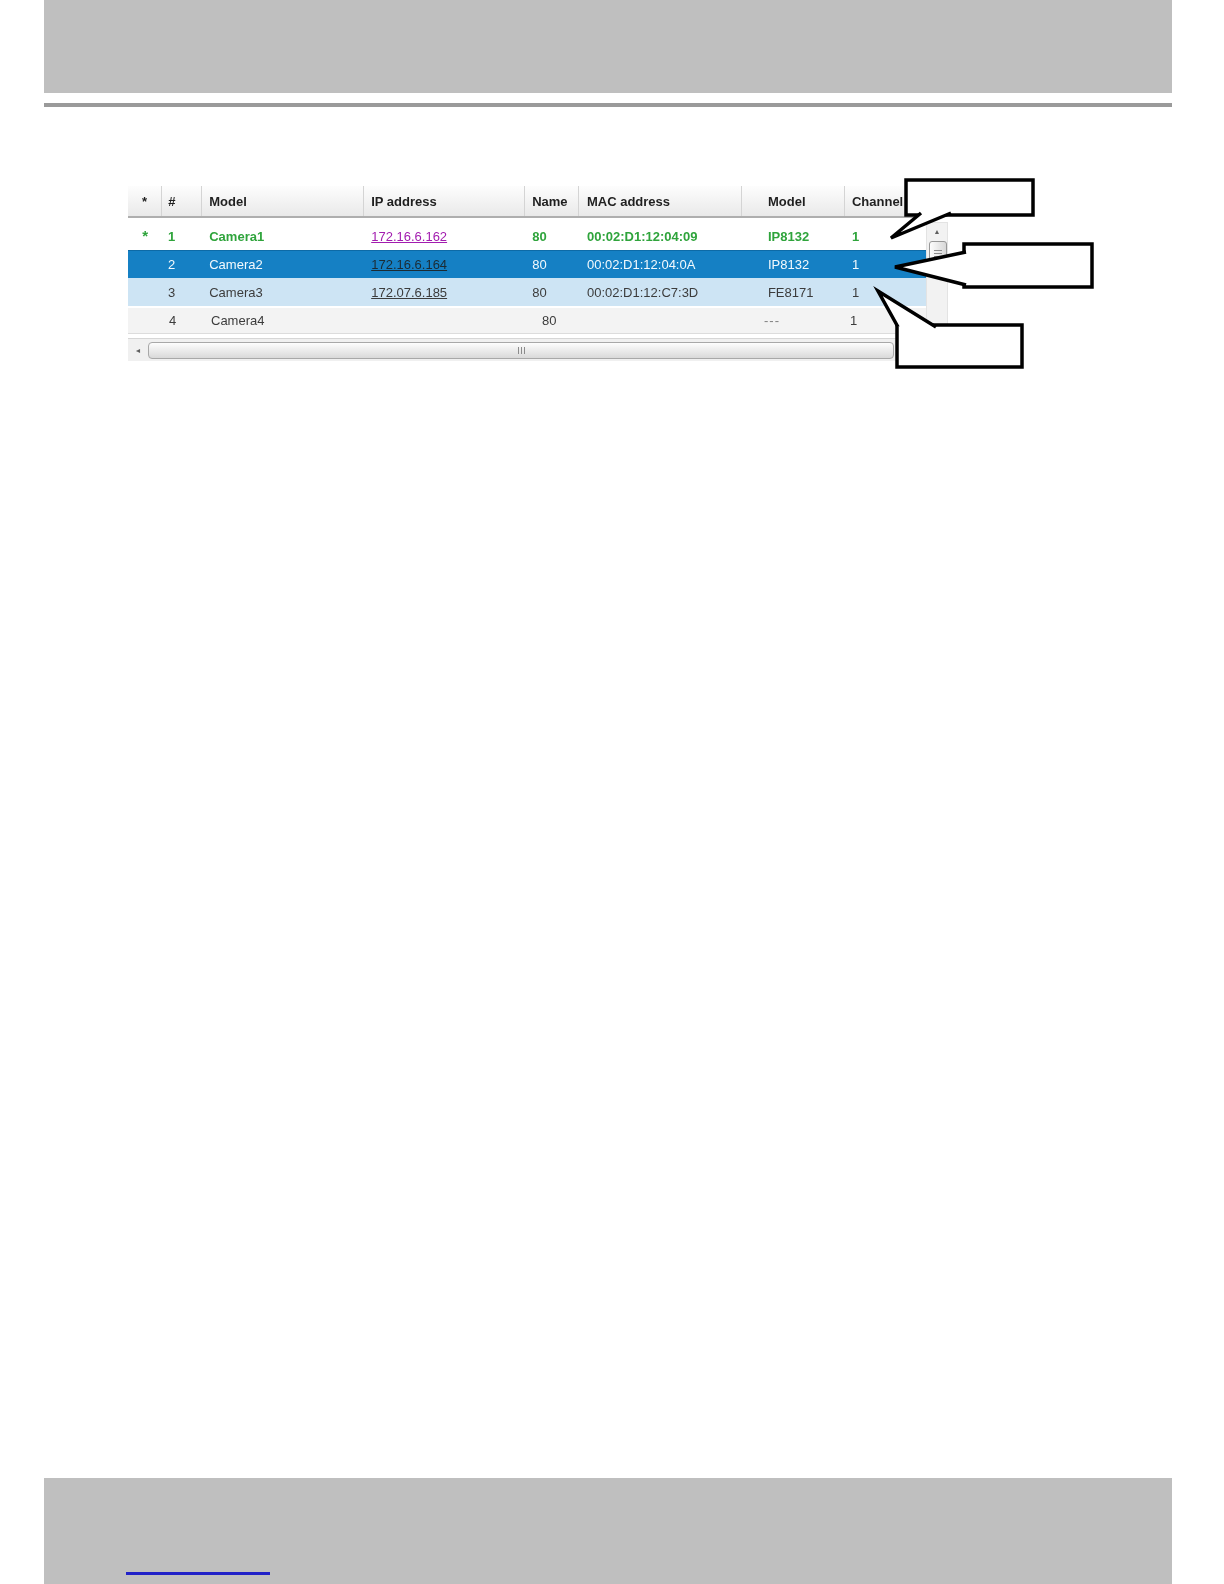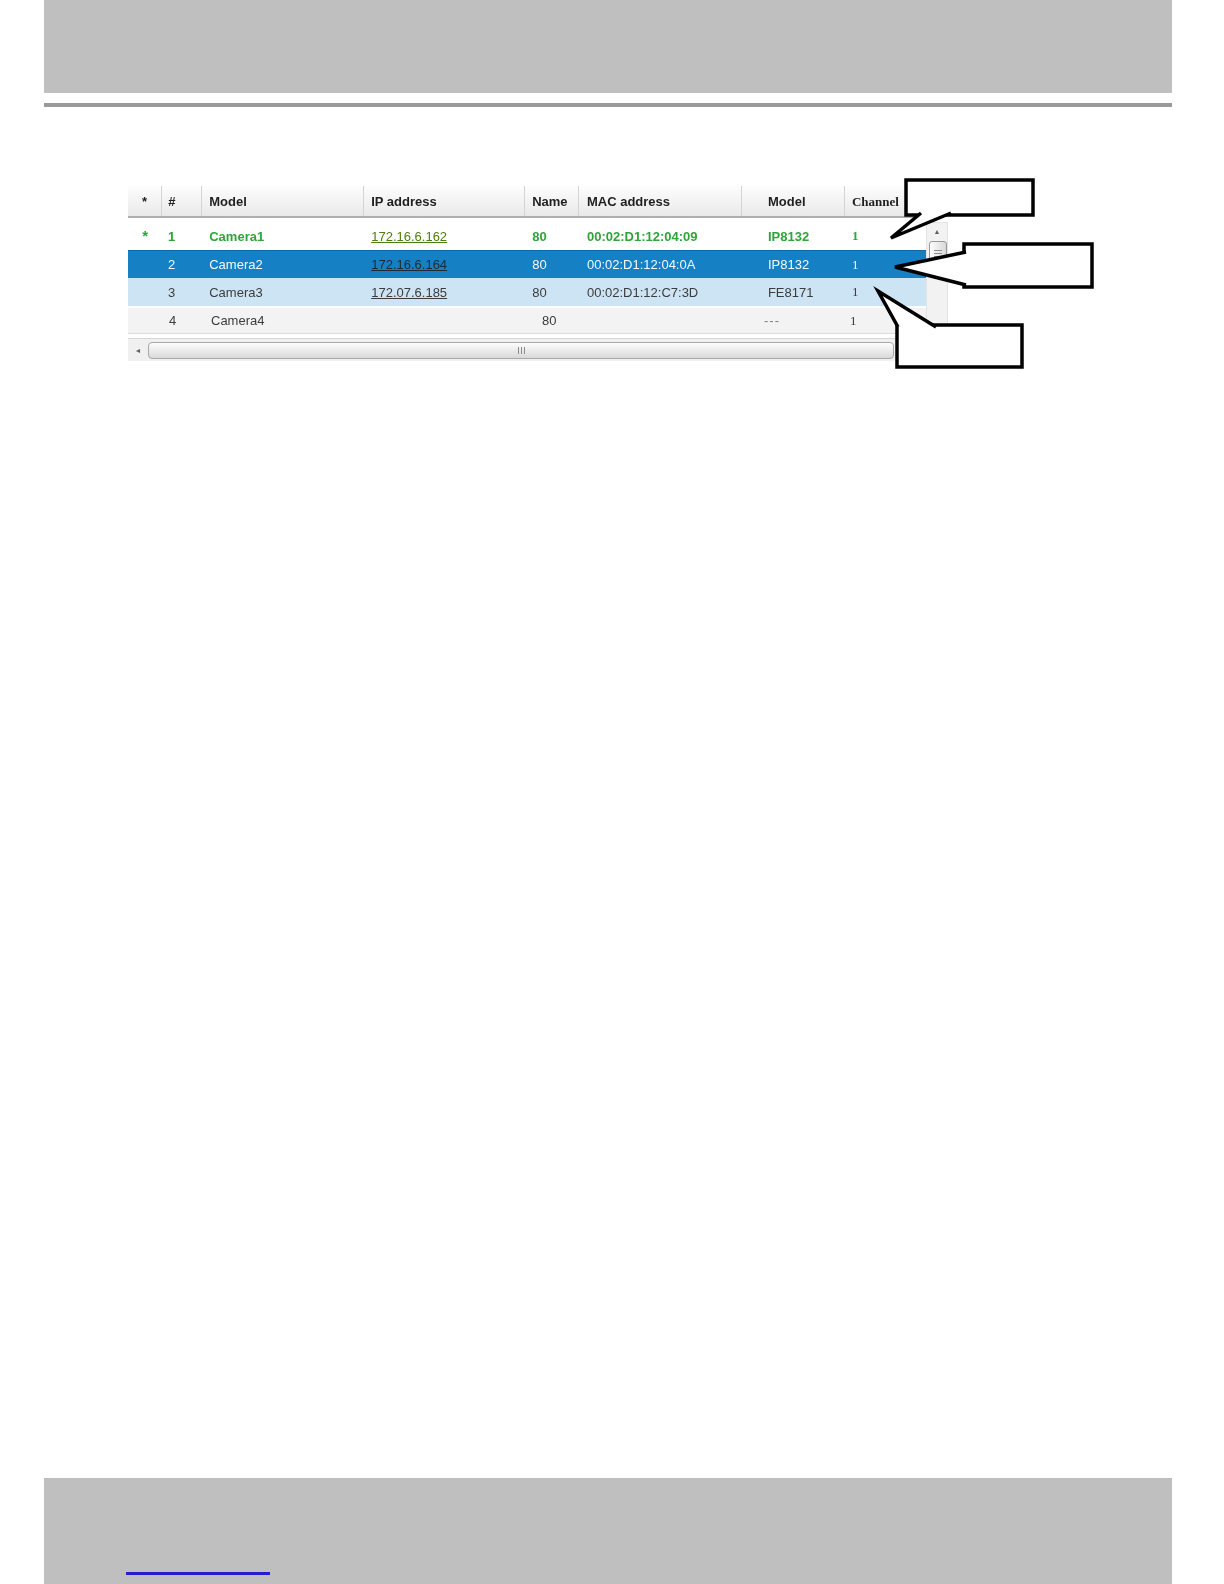--- a/index.html
+++ b/index.html
@@ -23,23 +23,23 @@
   .rows{position:absolute;left:0;top:36px;width:798px;}
   .tr{display:flex;height:28px;align-items:center;font-size:13px;box-sizing:border-box;}
   .td{box-sizing:border-box;padding-left:7px;white-space:nowrap;overflow:hidden;}
   .c0{width:35px;text-align:center;padding-left:0;}
   .c1{width:41px;padding-left:6px;}
   .c2{width:166px;}
   .c3{width:165px;}
   .c4{width:55px;}
   .c5{width:167px;padding-left:8px;}
   .c6{width:86px;margin-left:19px;}
-  .c7{width:83px;font-family:Liberation Serif, serif;}
+  .c7{width:83px;}
   .r-online{background:#ffffff;color:#2fa43c;font-weight:bold;}
-  .r-online .ip-link{color:#4d7c0f;font-weight:normal;}
+  .r-online .ip-link{color:#a21caf;font-weight:normal;}
   .r-selected{background:#1580c4;color:#f3f9fd;border-top:1px solid #0d6aa6;}
   .r-selected .ip-link{color:#1c2b33;text-decoration:underline;}
   .r-hover{background:#cde4f4;color:#3c3c3c;}
   .r-plain{background:#f3f3f3;color:#3c3c3c;border-top:2px solid #ffffff;border-bottom:1px solid #dcdcdc;}
   .ip-link{text-decoration:underline;}
   .muted{color:#808080;letter-spacing:1px;}
   .star{font-size:15px;line-height:10px;}
 
   
   #vscroll{position:absolute;left:798px;top:36px;width:22px;height:112px;background:#f2f2f2;

